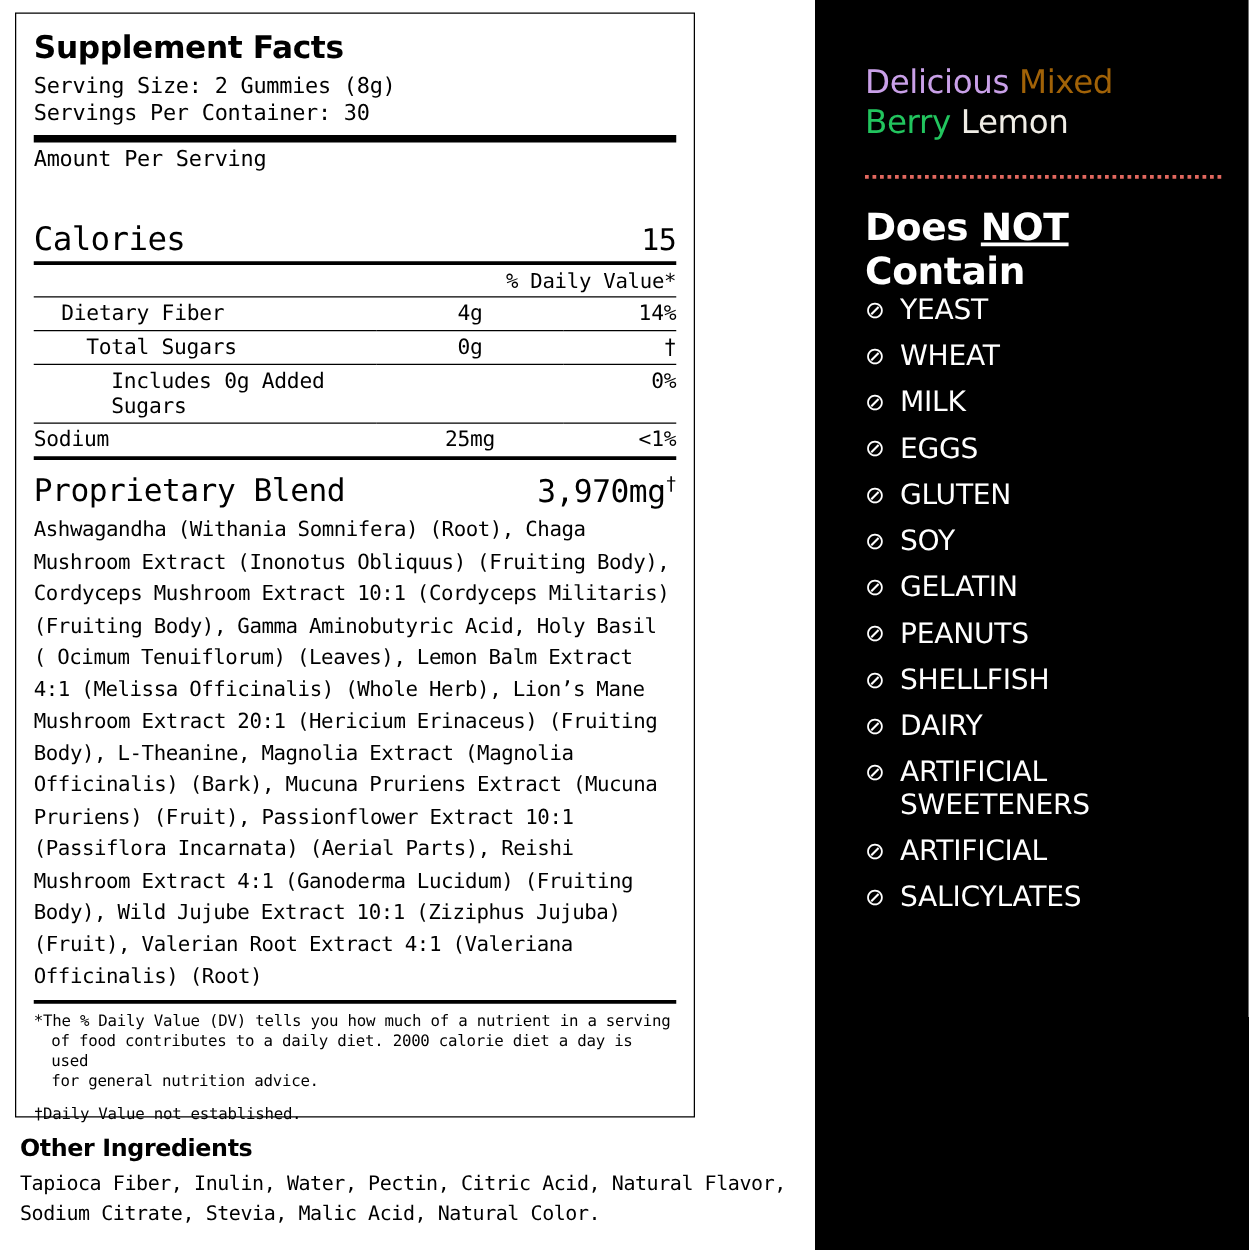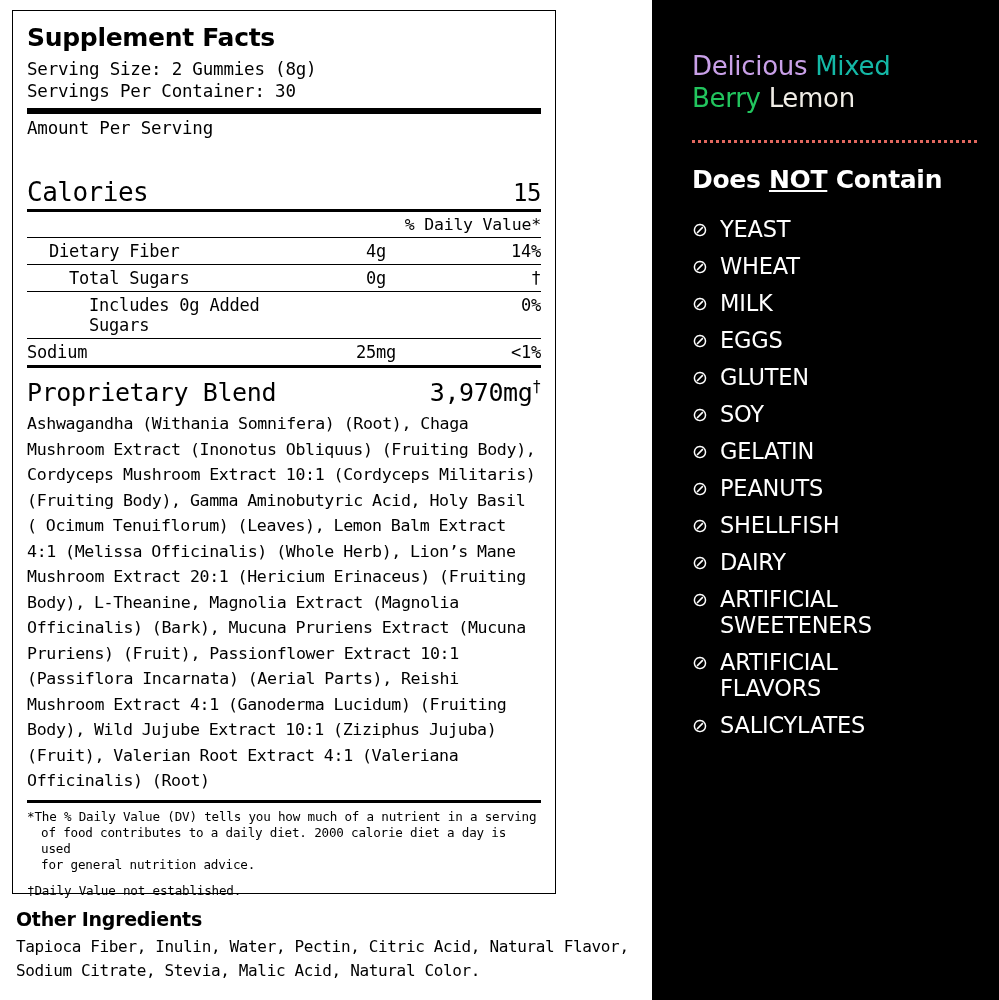--- a/index.html
+++ b/index.html
@@ -154,36 +154,35 @@
   }
 
   .flavor {
     font-size: 26px;
     font-weight: 500;
     line-height: 32px;
     letter-spacing: -0.3px;
     margin-bottom: 26px;
   }
   .flavor .w1 { color: #c9a0e8; }
-  .flavor .w2 { color: #14b8a6; text-align: center; }
+  .flavor .w2 { color: #a16207; text-align: center; }
   .flavor .w3 { color: #22c55e; }
   .flavor .w4 { color: #f0ede6; }
 
   .dotted {
     border-bottom: 3px dotted #e2685f;
     width: 285px;
     margin: 6px 0 22px 0;
     height: 0;
   }
 
   .not-contain {
-    font-size: 25px;
+    font-size: 30px;
     font-weight: bold;
     letter-spacing: -0.3px;
-    margin-bottom: 22px;
   }
   .not-contain u { text-decoration: underline; text-underline-offset: 2px; }
 
   ul.allerg {
     list-style: none;
     margin: 0; padding: 0;
   }
   ul.allerg li {
     display: flex;
     align-items: flex-start;
@@ -360,21 +359,20 @@
         <span class="sym">⊘</span>
         <span class="lbl">
           <span>ARTIFICIAL</span>
           <span>SWEETENERS</span>
         </span>
       </li>
       <li>
         <span class="sym">⊘</span>
         <span class="lbl">
           <span>ARTIFICIAL</span>
-          <span>FLAVORS</span>
         </span>
       </li>
       <li>
         <span class="sym">⊘</span>
         <span class="lbl">
             <span>SALICYLATES</span>
           </span>
       </li>
     </ul>
 

